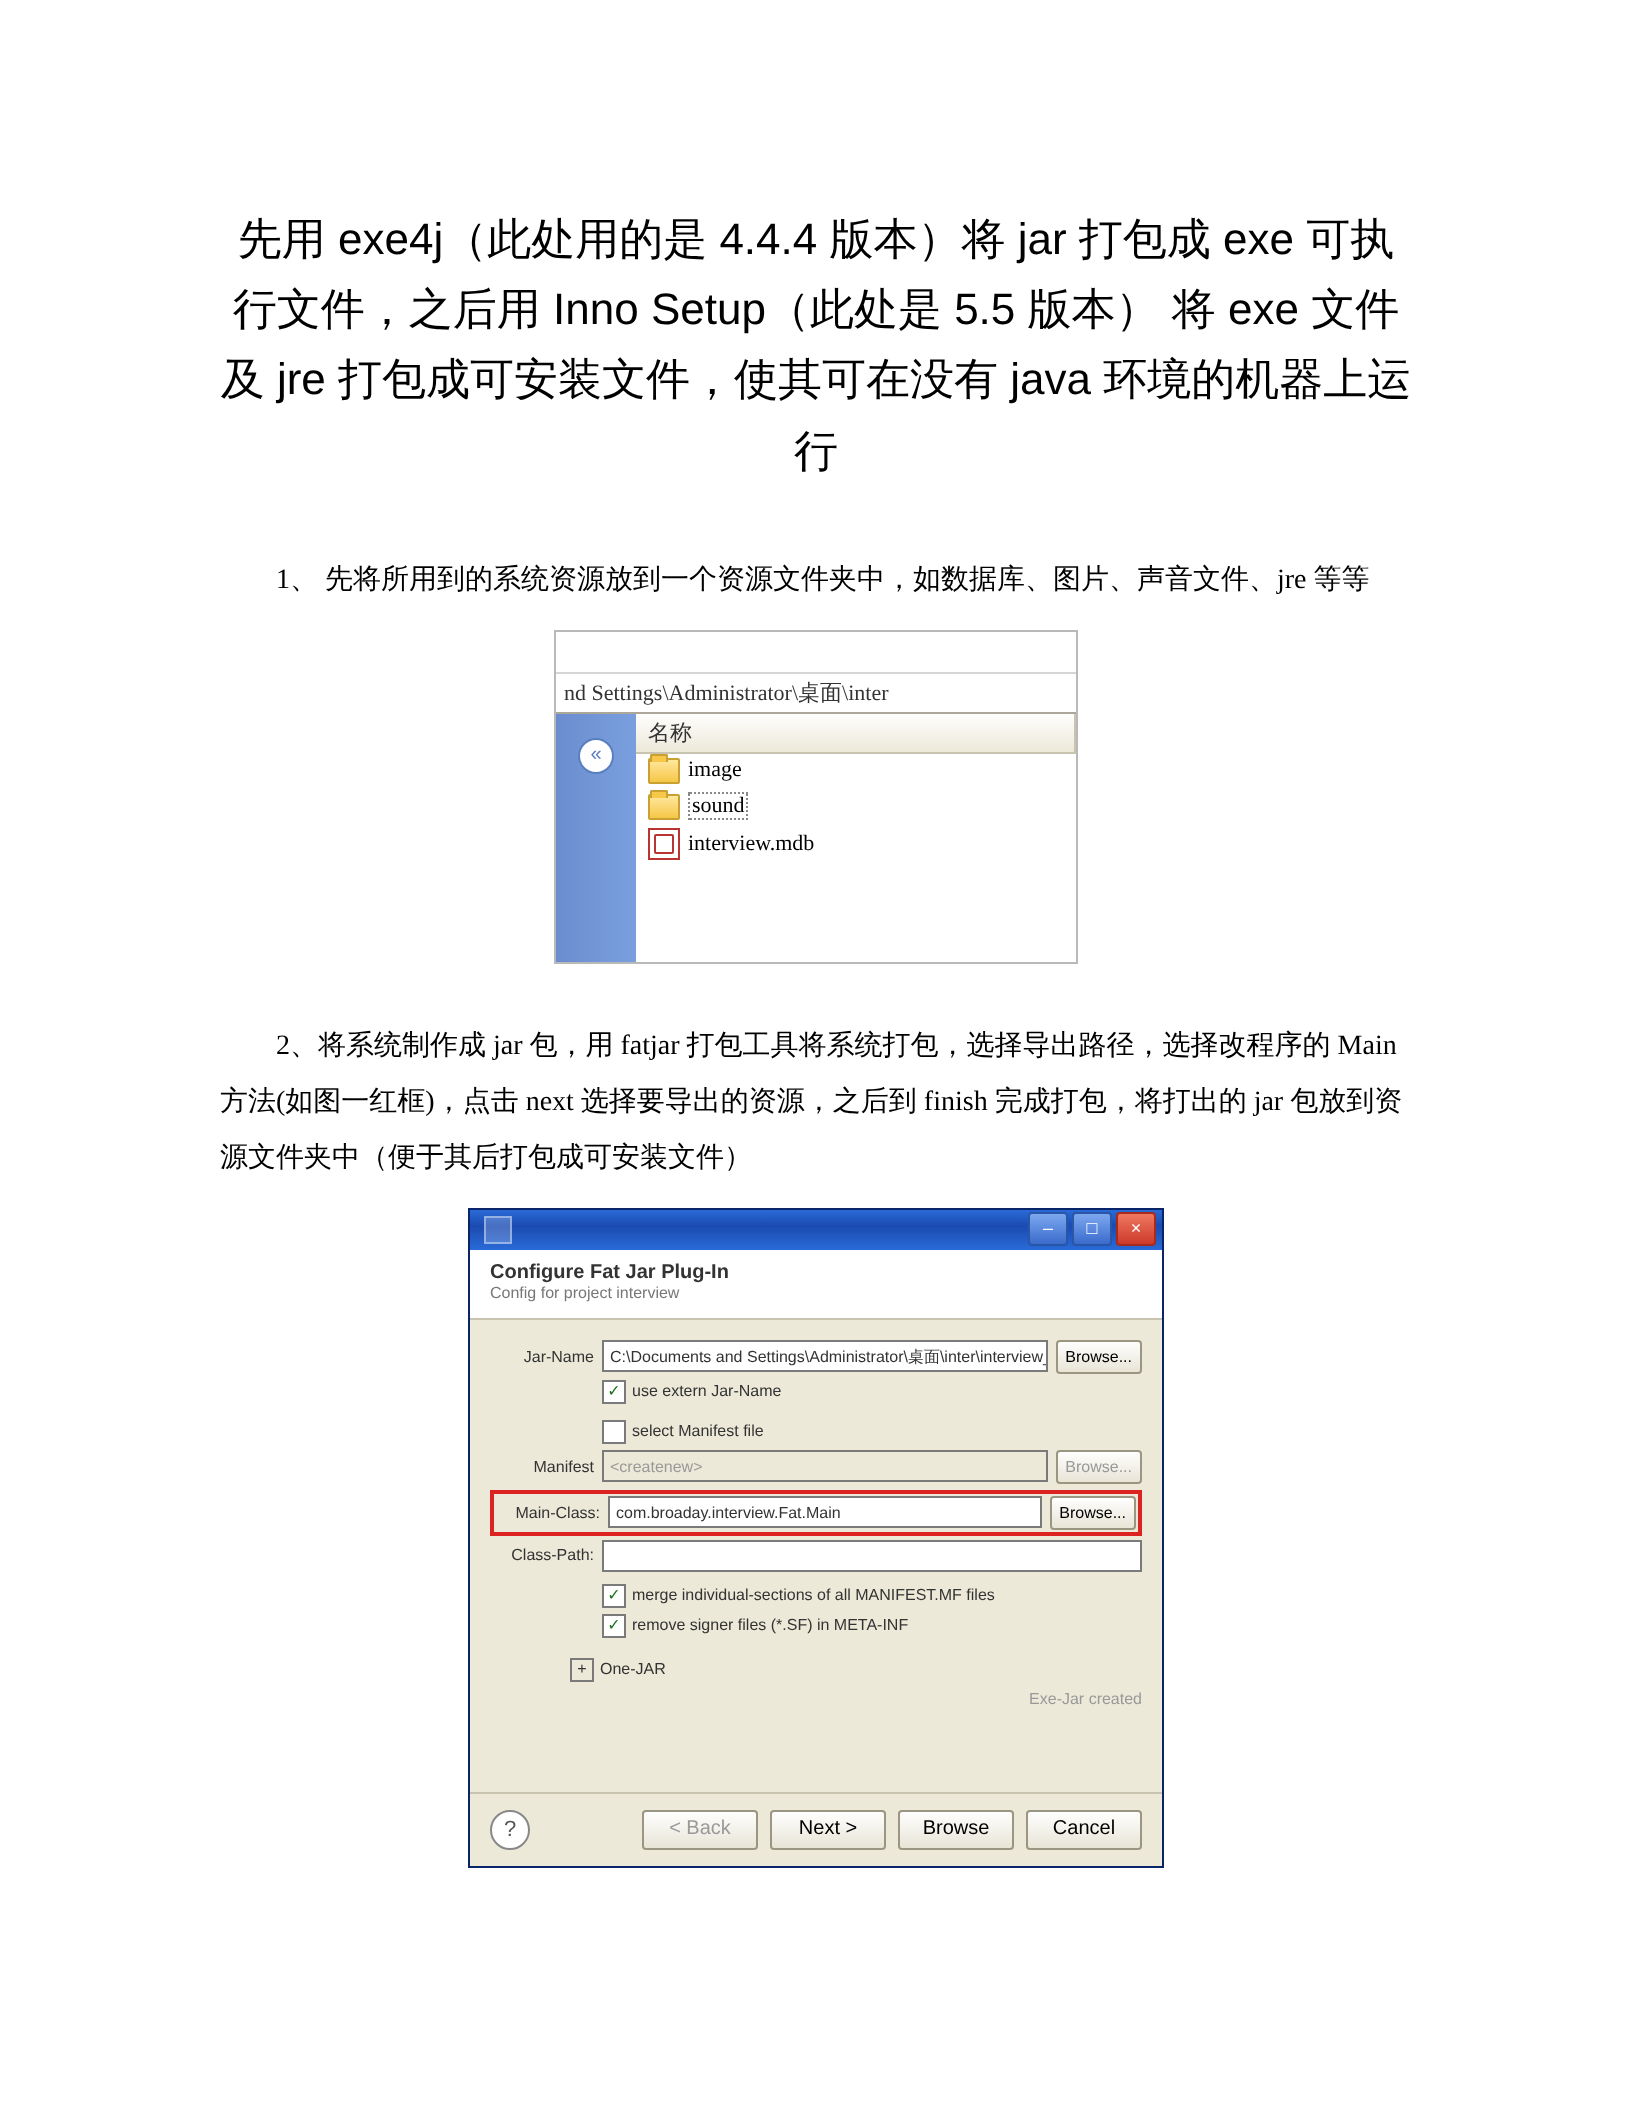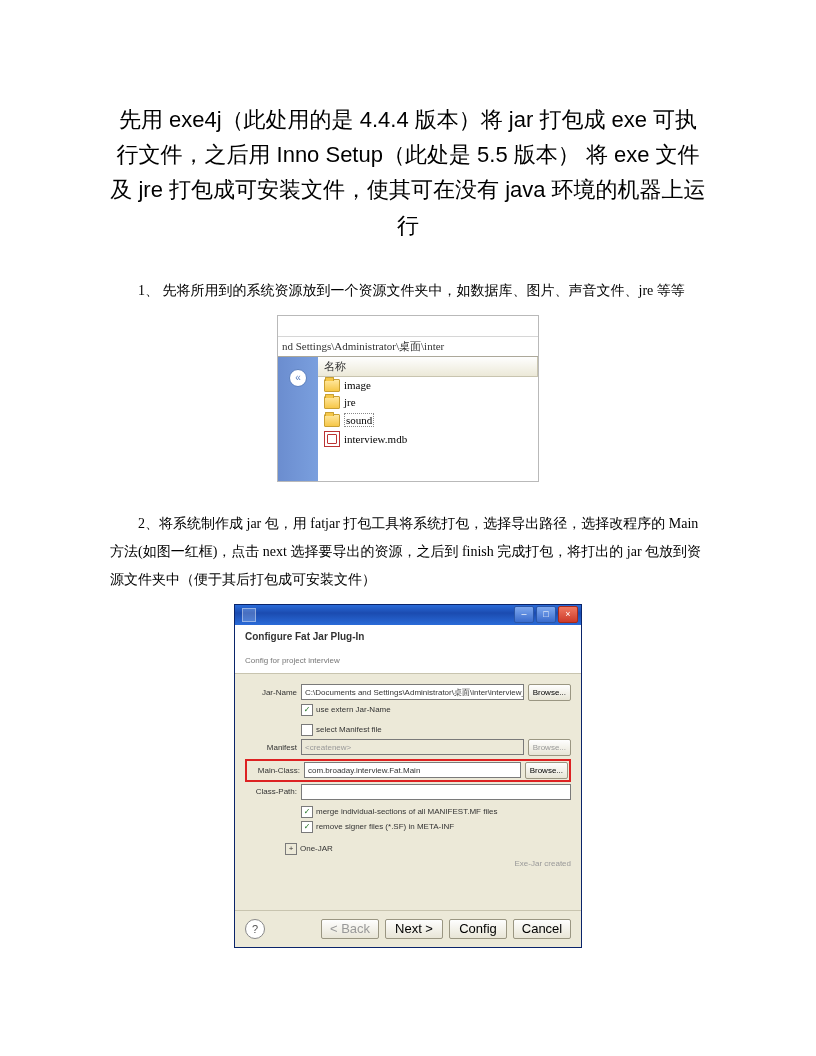--- a/index.html
+++ b/index.html
@@ -168,21 +168,21 @@
     display: flex; align-items: center; justify-content: center;
     line-height:1;
   }
   .dlg-btn-close{background:linear-gradient(#f07860,#cc3a2a);border-color:#a82a1a;}
   .dlg-head {
     background:#fff;
     padding: 6px 10px 8px 10px;
     border-bottom:1px solid #c8c4af;
   }
   .dlg-head-t{font-size:10px;font-weight:bold;color:#333;}
-  .dlg-head-s{font-size:8px;color:#777;margin-top:14px;}
+  .dlg-head-s{font-size:8px;color:#777;margin-top:0;}
   .dlg-form{
     padding:10px 10px 6px 10px;
     text-align:right;
   }
   .row{display:flex;align-items:center;gap:4px;margin-bottom:3px;}
   .row-lbl{width:52px;font-size:8px;color:#333;}
   .row-inp{
     flex:1;height:14px;background:#fff;border:1px solid #7a7a7a;
     font-size:8px;color:#333;padding:0 3px;display:flex;align-items:center;
     overflow:hidden;white-space:nowrap;
@@ -205,21 +205,21 @@
     border-top:1px solid #c8c4af;
     padding:8px 10px;
     display:flex;justify-content:flex-end;gap:6px;align-items:center;
   }
   .help-ico{
     width:18px;height:18px;border:1px solid #888;border-radius:50%;
     display:flex;align-items:center;justify-content:center;color:#555;font-size:11px;
     margin-right:auto;background:#fff;
   }
   .foot-btn{
-    min-width:56px;height:18px;font-size:13px;
+    min-width:56px;height:18px;font-size:10px;
     background:linear-gradient(#fefefe,#e8e5d6);
     border:1px solid #9a9682;border-radius:2px;
     display:flex;align-items:center;justify-content:center;
   }
   .foot-btn-dis{color:#999;}
 </style>
 </head>
 <body>
 
 <div class="page">
@@ -234,24 +234,20 @@
       <div class="exp-addr">nd Settings\Administrator\桌面\inter</div>
       <div class="exp-body">
         <div class="exp-side">
           <div class="exp-side-btn">«</div>
         </div>
         <div class="exp-list">
           <div class="exp-col-head">名称</div>
           <div class="exp-item">
             <span class="icon-folder"></span>
             <span class="exp-lbl">image</span>
-          </div>
-          <div class="exp-item">
-            <span class="icon-folder"></span>
-            <span class="exp-lbl">jre</span>
           </div>
           <div class="exp-item exp-item-sel">
             <span class="icon-folder"></span>
             <span class="exp-lbl">sound</span>
           </div>
           <div class="exp-item">
             <span class="icon-mdb"></span>
             <span class="exp-lbl">interview.mdb</span>
           </div>
         </div>
@@ -324,19 +320,19 @@
           <span>One-JAR</span>
         </div>
         <div style="font-size:8px;color:#999;padding-left:40px;margin-top:4px;">Exe-Jar created</div>
 
         <div style="height:36px;"></div>
       </div>
       <div class="dlg-foot">
         <div class="help-ico">?</div>
         <div class="foot-btn foot-btn-dis">&lt; Back</div>
         <div class="foot-btn">Next &gt;</div>
-        <div class="foot-btn">Config</div>
+        <div class="foot-btn">Browse</div>
         <div class="foot-btn">Cancel</div>
       </div>
     </div>
   </div>
 
 </div>
 
 </body></html>

